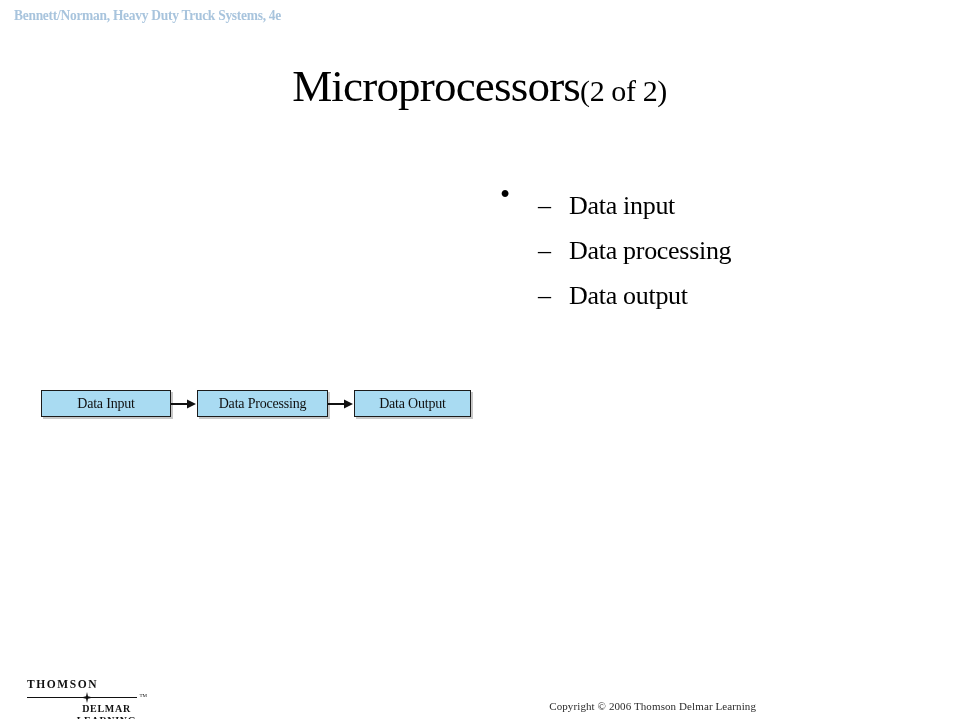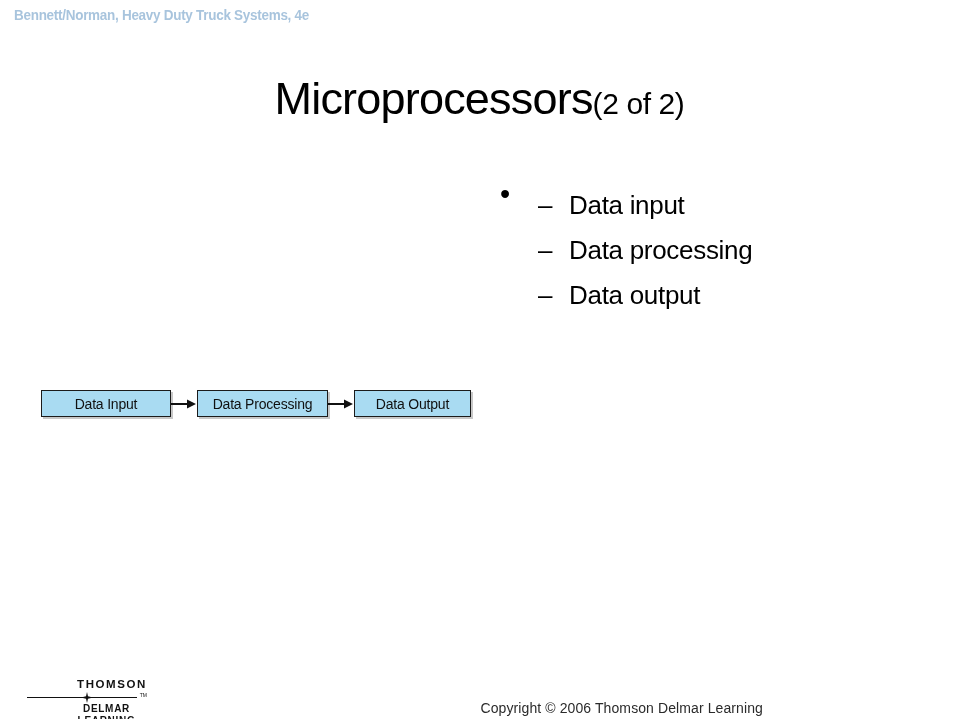--- a/index.html
+++ b/index.html
@@ -9,41 +9,42 @@
   }
   body {
     font-family: "Liberation Sans", sans-serif;
   }
   #slide {
     position: relative;
     width: 770px;
     height: 719px;
     background: #ffffff;
     overflow: hidden;
+    font-family: Liberation Serif, serif;
   }
 
   
   #header-text {
     position: absolute;
     left: 14px;
     top: 7px;
     font-size: 14.5px;
     font-weight: bold;
     color: #a8c4dd;
     letter-spacing: -0.3px;
     transform: scaleX(0.93);
     transform-origin: left center;
     white-space: nowrap;
   }
 
   
   #title-block {
     position: absolute;
     left: 0;
-    top: 73px;
+    top: 60px;
     width: 959px;
     text-align: center;
     white-space: nowrap;
   }
   .title-main {
     font-size: 45px;
     color: #000000;
     letter-spacing: -0.8px;
   }
   .title-sub {
@@ -134,21 +135,21 @@
     position: absolute;
     left: 27px;
     top: 678px;
     width: 120px;
   }
   .logo-top {
     font-size: 11.5px;
     font-weight: bold;
     color: #111111;
     letter-spacing: 1.6px;
-    text-align: right;
+    text-align: left;
     line-height: 13px;
   }
   .logo-rule {
     position: relative;
     height: 11px;
     margin: 1px 0 0 0;
   }
   .logo-rule .line {
     position: absolute;
     left: 0;
@@ -179,23 +180,23 @@
     color: #111111;
     letter-spacing: 0.7px;
     text-align: center;
     line-height: 12px;
     margin-left: 39px;
   }
 
   
   #copyright {
     position: absolute;
-    right: 7px;
+    right: 14px;
     top: 700px;
-    font-size: 14px;
+    font-size: 11px;
     color: #2b2b2b;
     letter-spacing: 0.1px;
     white-space: nowrap;
   }
 </style>
 </head>
 <body>
 
 <div id="slide">
 

